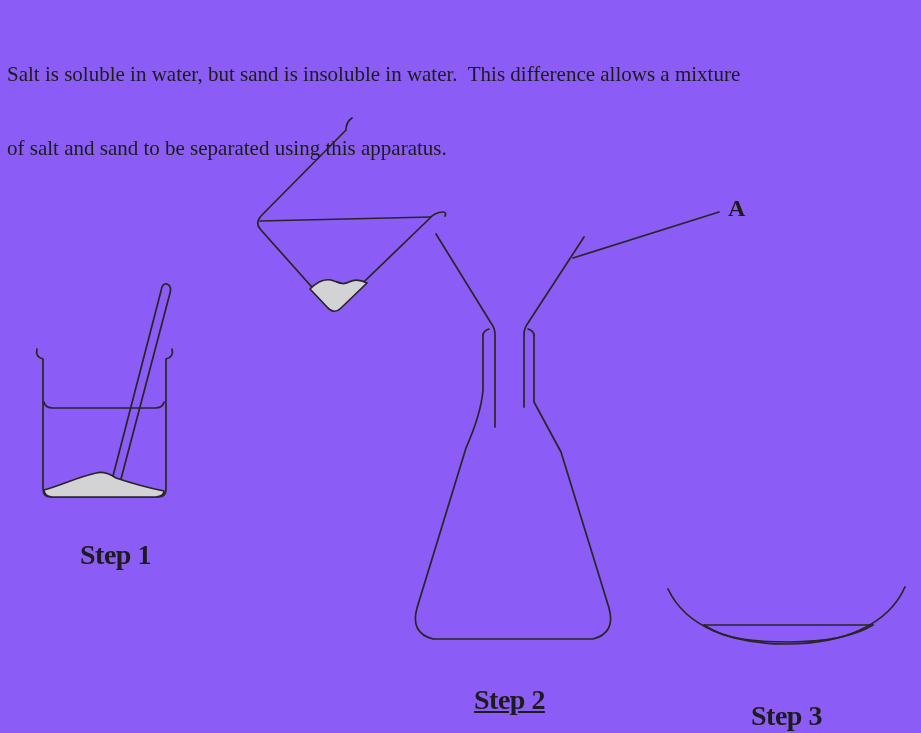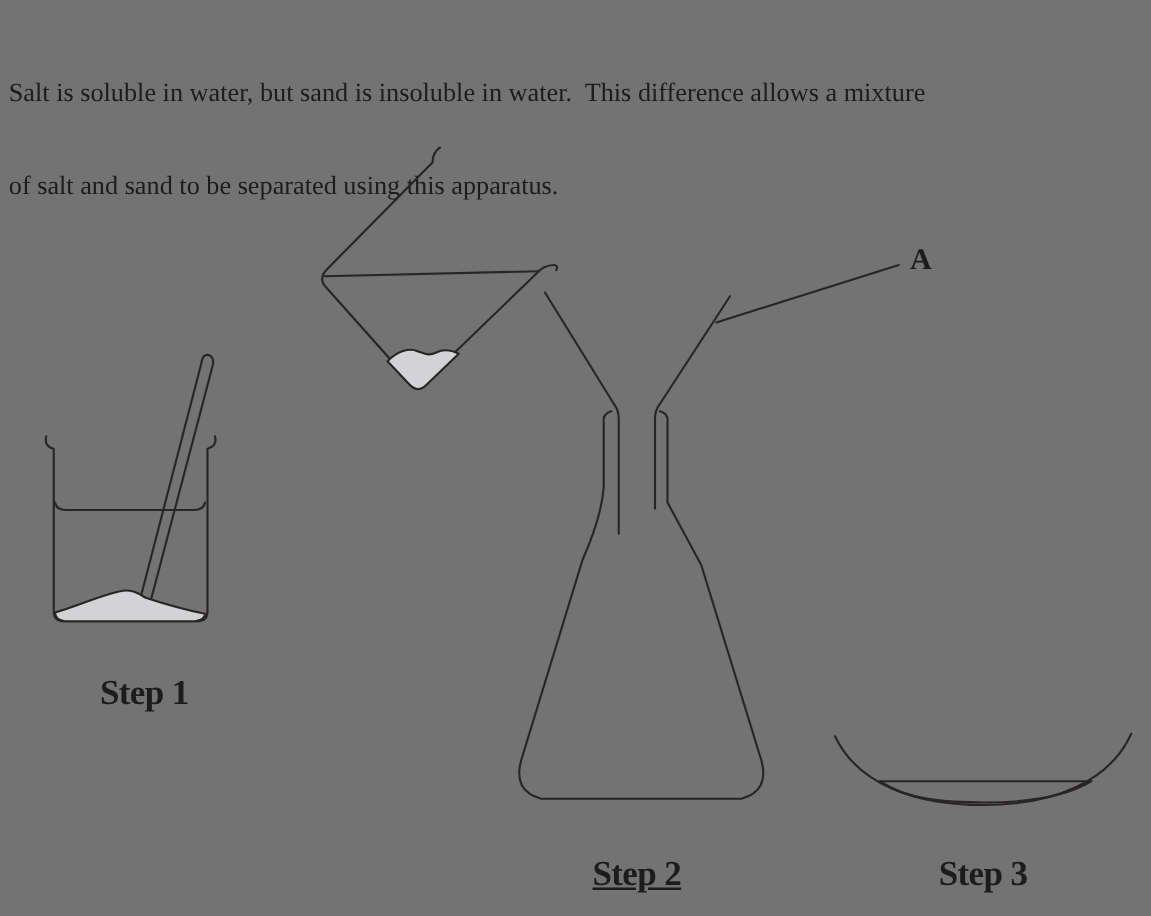--- a/index.html
+++ b/index.html
@@ -1,20 +1,20 @@
 <!DOCTYPE html>
 <html><head>
 <meta charset="utf-8">
 <style>
   html, body { margin: 0; padding: 0; background: #ffffff; }
   .page {
     position: relative;
     width: 921px;
     height: 733px;
-    background: #737373;
+    background: #8b5cf6;
     font-family: "Liberation Serif", "DejaVu Serif", serif;
     overflow: hidden;
   }
   .intro {
     position: absolute;
     left: 7px;
     top: 13px;
     width: 850px;
     font-size: 21px;
     line-height: 24.5px;
@@ -34,21 +34,21 @@
     font-size: 28px;
     letter-spacing: -0.5px;
   }
   #label-a {
     left: 728px;
     top: 195px;
     font-size: 24px;
   }
   #step1-label { left: 80px;  top: 539px; text-align: right; }
   #step2-label { left: 474px; top: 684px; text-decoration: underline; }
-  #step3-label { left: 751px; top: 684px; }
+  #step3-label { left: 751px; top: 700px; }
 </style>
 </head>
 <body style="color: rgb(28, 28, 28); background: rgb(255, 255, 255);">
 
 <div class="page">
 
   <div class="intro">
     <div>Salt is soluble in water, but sand is insoluble in water.  This difference allows a mixture</div>
     <div>of salt and sand to be separated using this apparatus.</div>
   </div>

